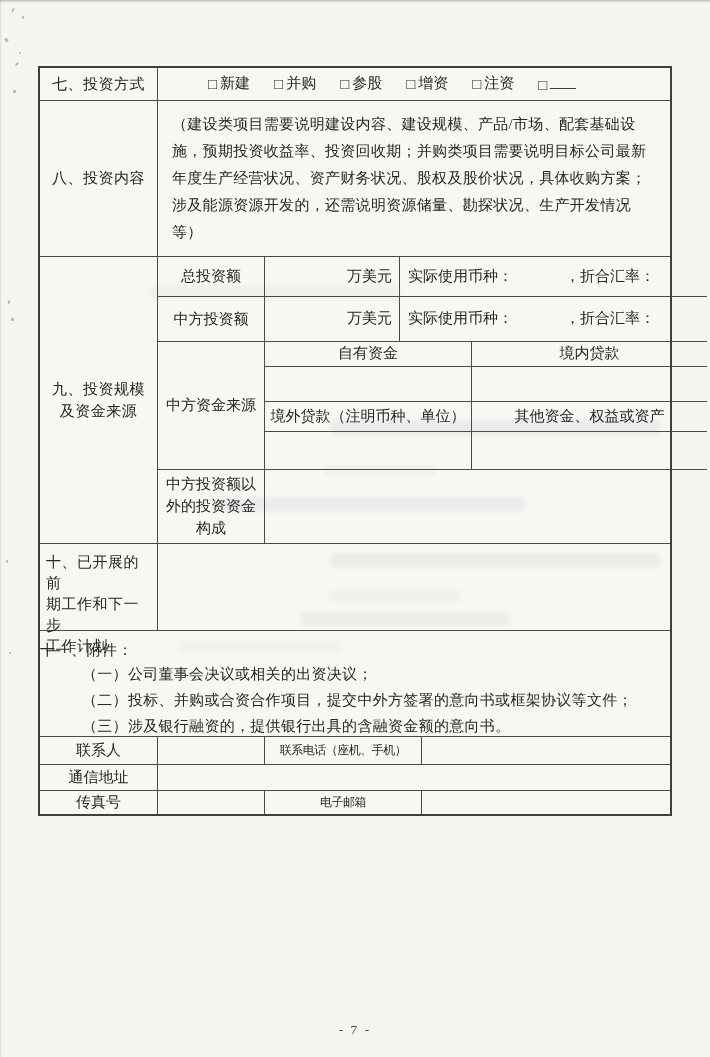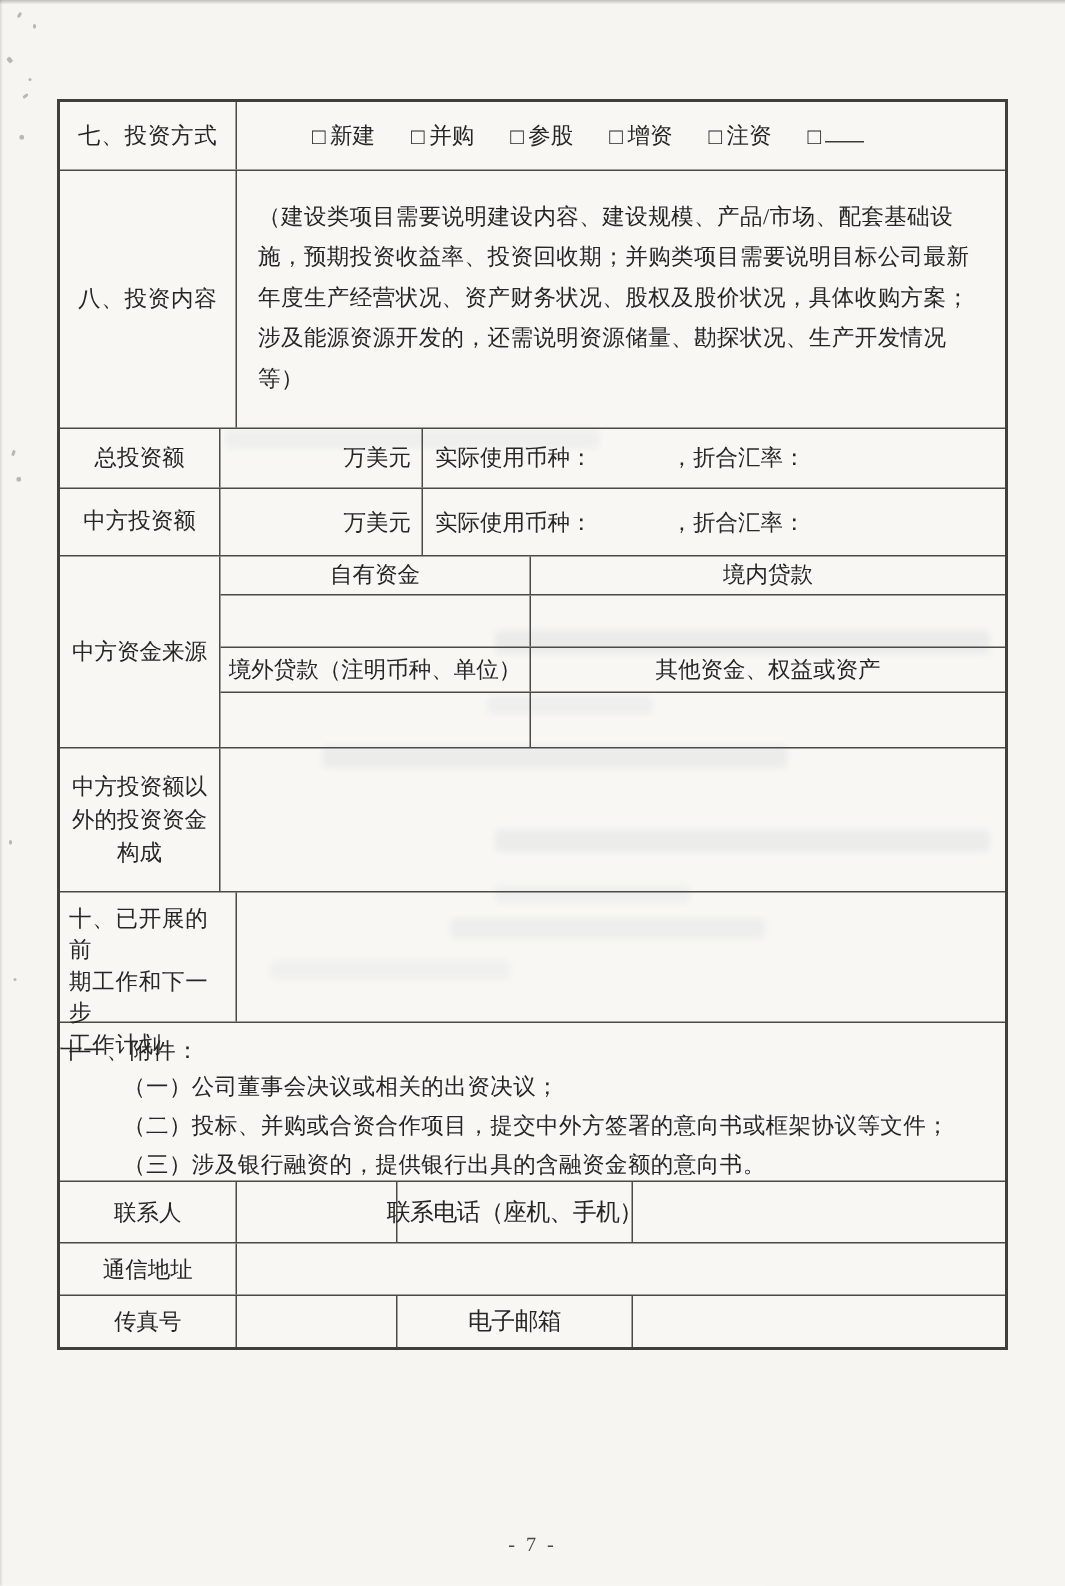--- a/index.html
+++ b/index.html
@@ -23,21 +23,21 @@
   .edge-left{ position:absolute; left:0; top:0; width:2px; height:100%;
     background:linear-gradient(90deg,rgba(90,90,86,.18),rgba(0,0,0,0)); }
 
   
   .speck{ position:absolute; background:#85857f; opacity:.55; border-radius:1px; }
   .bleed{ position:absolute; background:rgba(122,130,148,.22); filter:blur(2.5px);
     border-radius:3px; }
 
   
   .form-table{
-    position:absolute; left:38px; top:66px; width:634px; height:834px;
+    position:absolute; left:38px; top:66px; width:634px; height:750px;
     border:2px solid #3f3f3b;
     display:flex; flex-direction:column;
     background:rgba(252,252,250,.35);
     font-size:15px;
   }
   .trow{ display:flex; border-bottom:1px solid #4b4b46; }
   .trow:last-child{ border-bottom:none; }
   .cell{ position:relative; }
   .vline{ border-right:1px solid #4b4b46; }
   .label-col{ width:118px; flex:0 0 118px; display:flex; align-items:center;
@@ -87,21 +87,21 @@
 
   .r11{ height:106px; display:block; padding:8px 8px 0 0; }
   .att-title{ line-height:22px; letter-spacing:.5px; }
   .att-item{ padding-left:42px; line-height:26px; letter-spacing:.3px; white-space:nowrap; }
 
   .contact-1{ height:46px; } .contact-2{ height:38px; } .contact-3{ height:40px; }
   .contact-label{ width:118px; flex:0 0 118px; display:flex; align-items:center;
     justify-content:center; }
   .contact-input-s{ width:107px; flex:0 0 107px; }
   .contact-mid{ width:157px; flex:0 0 157px; display:flex; align-items:center;
-    justify-content:center; font-size:16px; letter-spacing:-.5px; white-space:nowrap; }
+    justify-content:center; font-size:12px; letter-spacing:-.5px; white-space:nowrap; }
 
   .footer{ position:absolute; left:0; top:1022px; width:100%; text-align:center;
     font-size:13.5px; letter-spacing:2px; color:#4a4a46;
     font-family:"Liberation Serif","DejaVu Serif",serif; }
 </style>
 </head>
 <body>
 
 <div class="sheet">
   <div class="edge-top"></div>
@@ -160,20 +160,22 @@
     </div>
 
     <div class="trow r8">
       <div class="cell label-col vline">八、投资内容</div>
       <div class="cell grow note-cell">
         <div class="note-text">（建设类项目需要说明建设内容、建设规模、产品/市场、配套基础设施，预期投资收益率、投资回收期；并购类项目需要说明目标公司最新年度生产经营状况、资产财务状况、股权及股价状况，具体收购方案；涉及能源资源开发的，还需说明资源储量、勘探状况、生产开发情况等）</div>
       </div>
     </div>
 
     <div class="trow r9">
+      <div class="cell label-col vline">九、投资规模
+及资金来源</div>
       <div class="r9-right">
         <div class="subrow money-row-1">
           <div class="cell sub-label vline">总投资额</div>
           <div class="cell value-col vline">
             <span class="fill-blank"></span>
             <span>万美元</span>
           </div>
           <div class="cell currency-col">
             <span>实际使用币种：</span>
             <span class="gap-input"></span>

